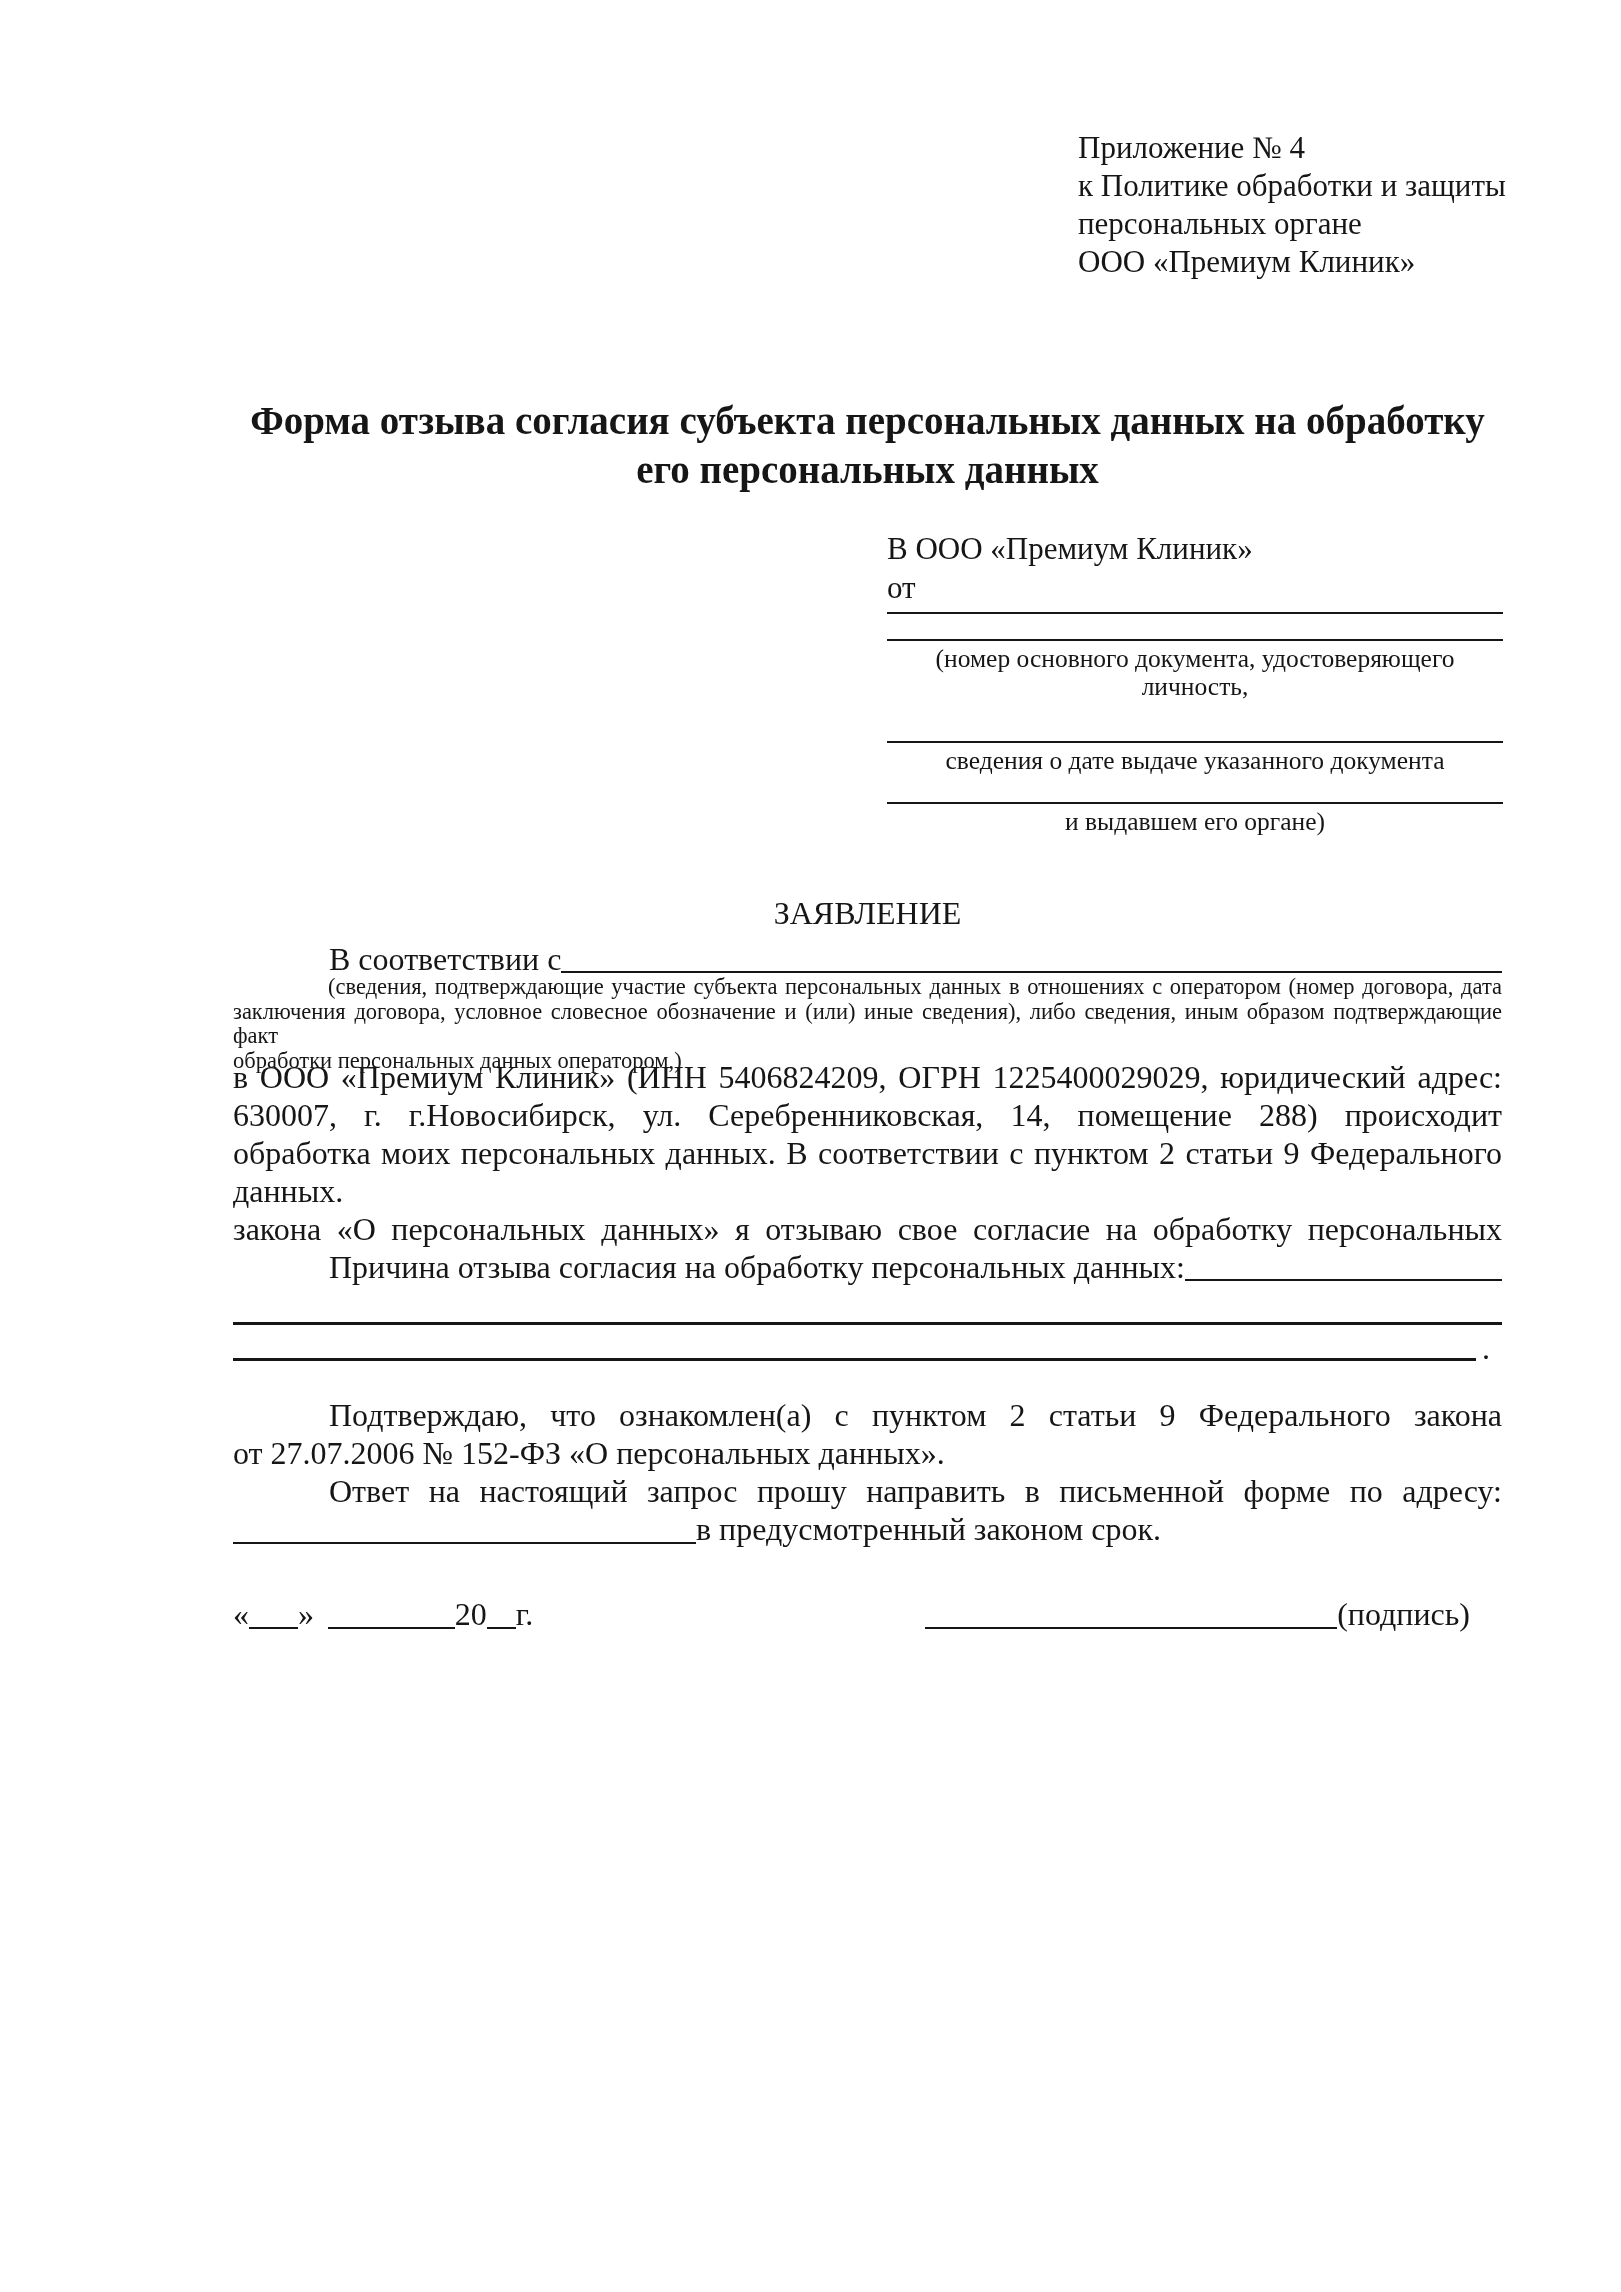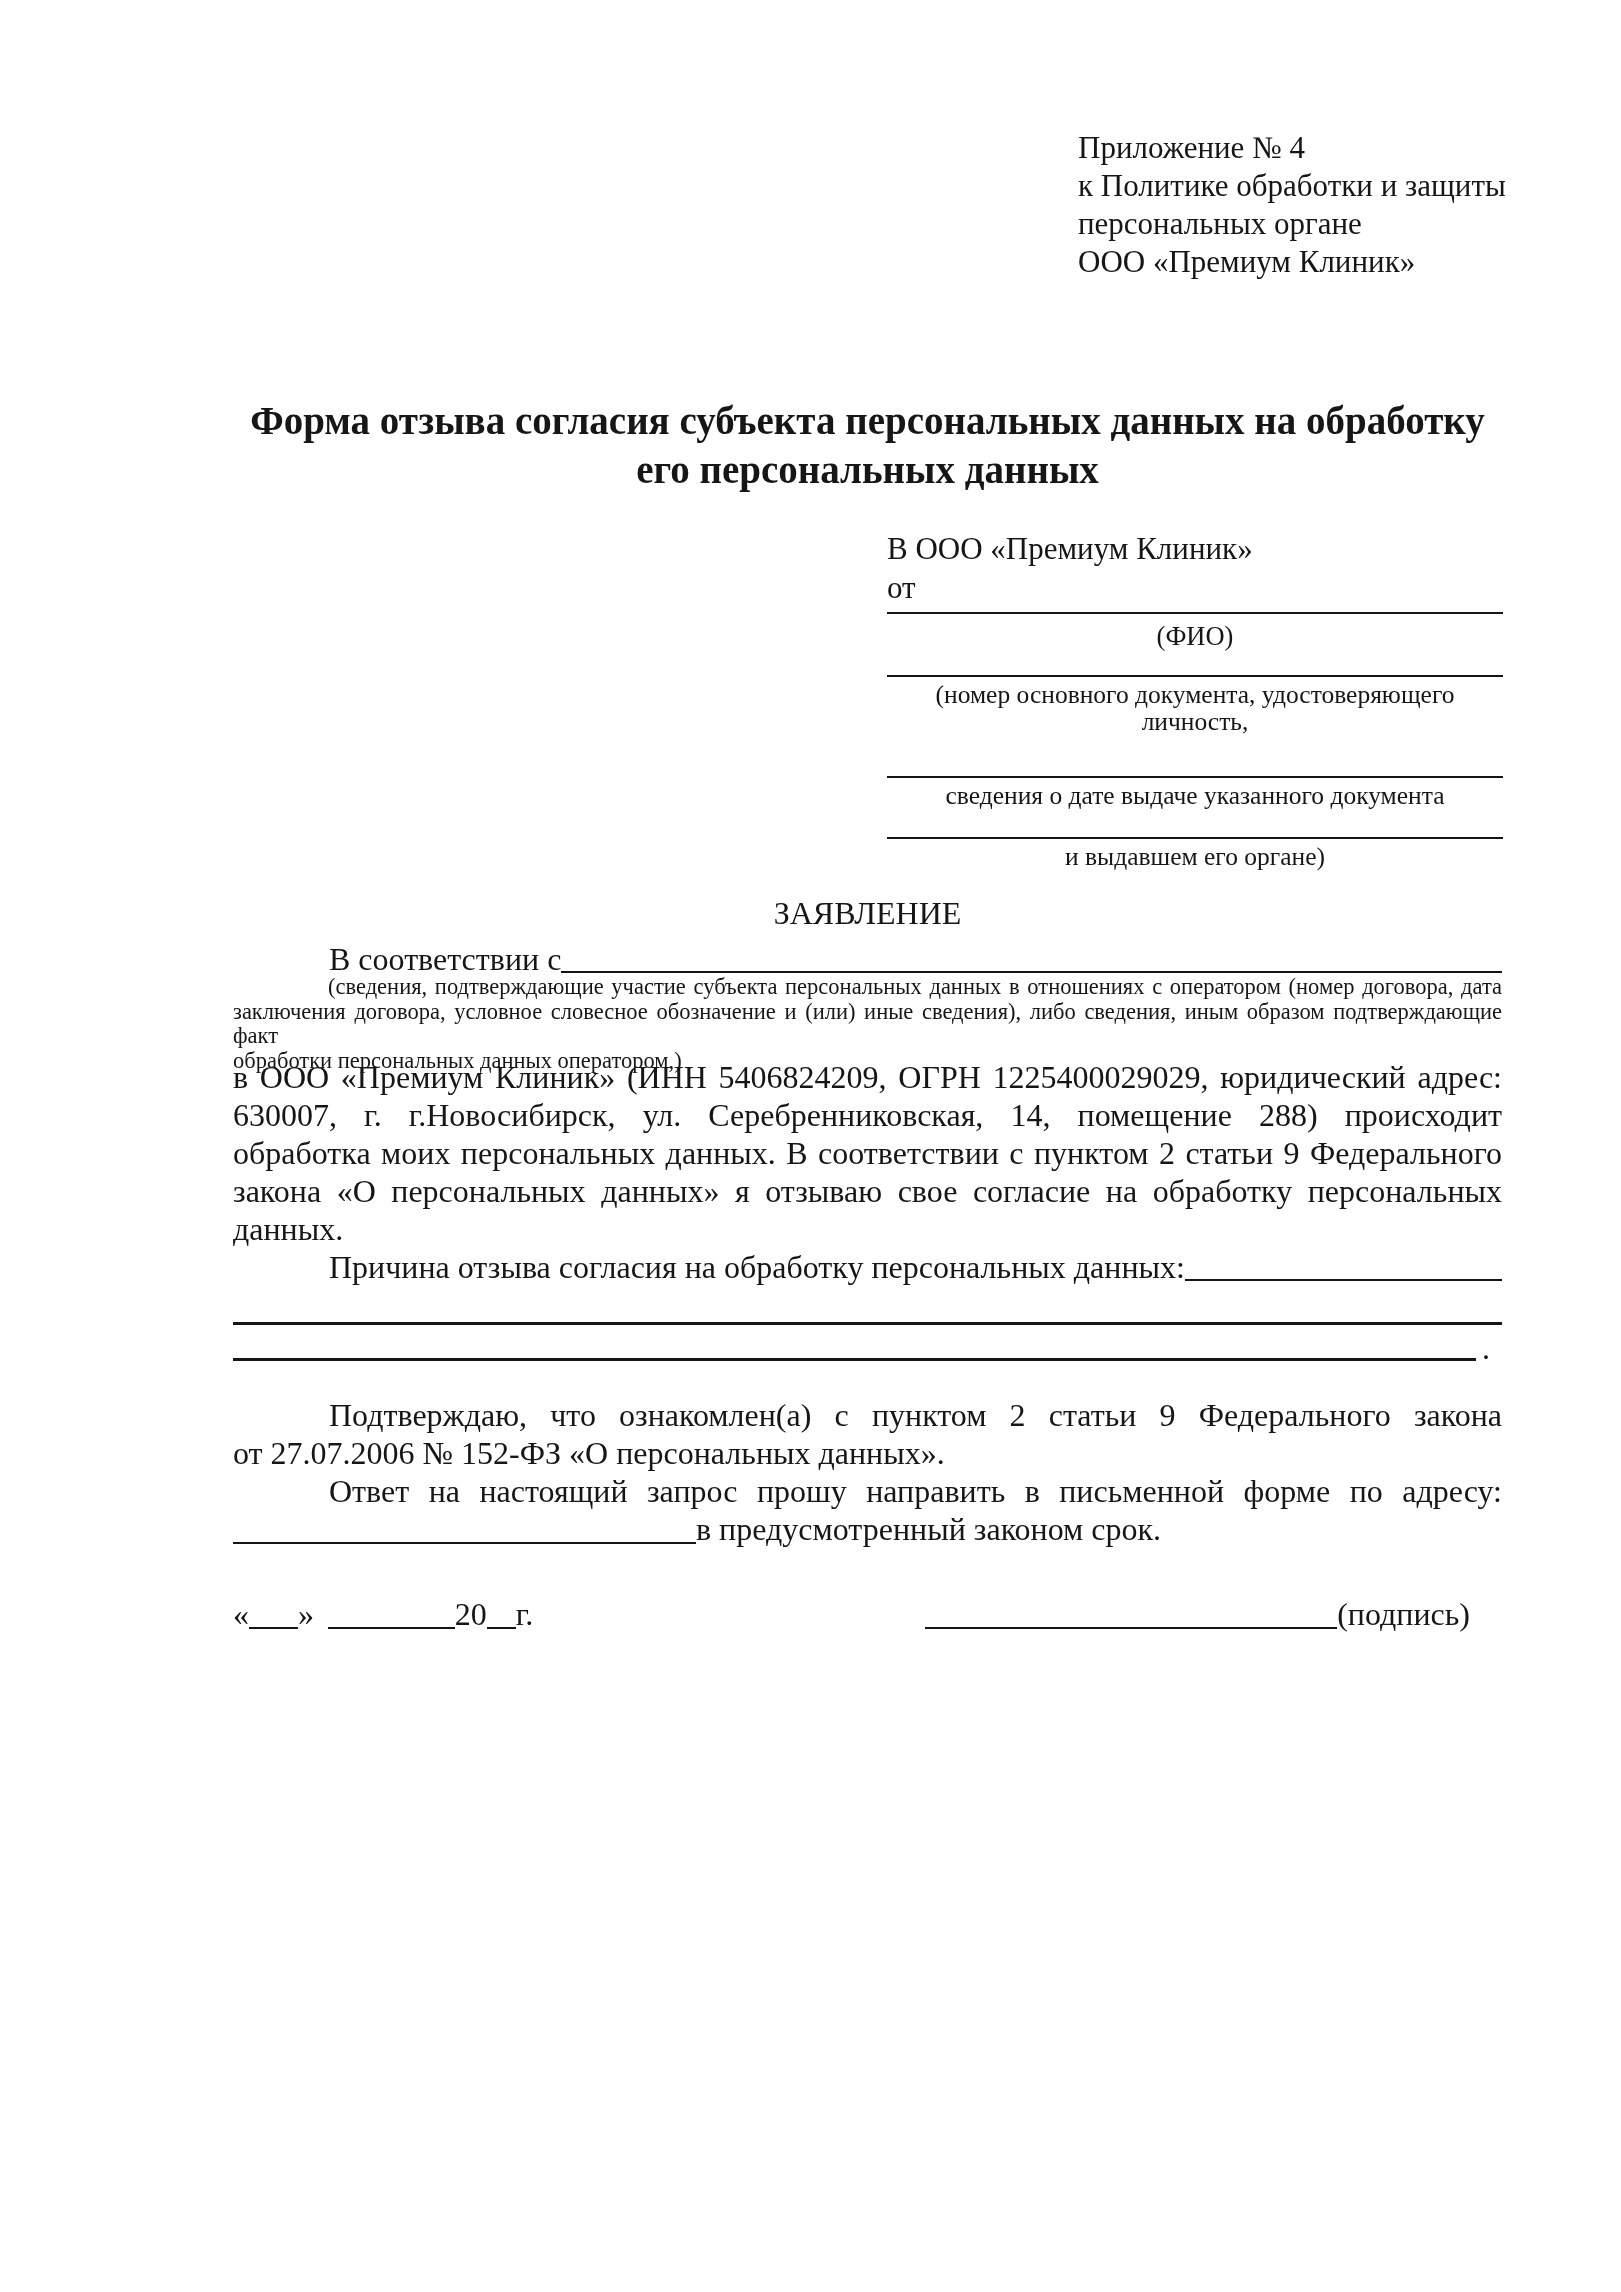--- a/index.html
+++ b/index.html
@@ -66,21 +66,20 @@
 
   <div class="title">
     <div>Форма отзыва согласия субъекта персональных данных на обработку</div>
     <div>его персональных данных</div>
   </div>
 
   <div class="addressee">
     <div>В ООО «Премиум Клиник»</div>
     <div>от</div>
     <div class="rule r1"></div>
-    <div class="hint h-fio">(ФИО)</div>
     <div class="rule r2"></div>
     <div class="hint">(номер основного документа, удостоверяющего личность,</div>
     <div class="rule r3"></div>
     <div class="hint">сведения о дате выдаче указанного документа</div>
     <div class="rule r4"></div>
     <div class="hint">и выдавшем его органе)</div>
   </div>
 
   <div class="zayavlenie">ЗАЯВЛЕНИЕ</div>
 
@@ -93,22 +92,22 @@
   <div class="footnote">
     <div class="fn-line fn-first jlast">(сведения, подтверждающие участие субъекта персональных данных в отношениях с оператором (номер договора, дата</div>
     <div class="fn-line jlast">заключения договора, условное словесное обозначение и (или) иные сведения), либо сведения, иным образом подтверждающие факт</div>
     <div class="fn-line">обработки персональных данных оператором,)</div>
   </div>
 
   <div class="mainbody">
     <div class="b-line jlast">в ООО «Премиум Клиник» (ИНН 5406824209, ОГРН 1225400029029, юридический адрес:</div>
     <div class="b-line jlast">630007, г. г.Новосибирск, ул. Серебренниковская, 14, помещение 288) происходит</div>
     <div class="b-line jlast">обработка моих персональных данных. В соответствии с пунктом 2 статьи 9 Федерального</div>
+    <div class="b-line">данных.</div>
     <div class="b-line jlast">закона «О персональных данных» я отзываю свое согласие на обработку персональных</div>
-    <div class="b-line">данных.</div>
     <div class="reason">
       <span class="ind"></span>
       <span class="reason-text">Причина отзыва согласия на обработку персональных данных:</span>
       <span class="fill"></span>
     </div>
   </div>
 
   <div class="bar bar1"></div>
   <div class="bar bar2"></div>
   <span class="dot2">.</span>

